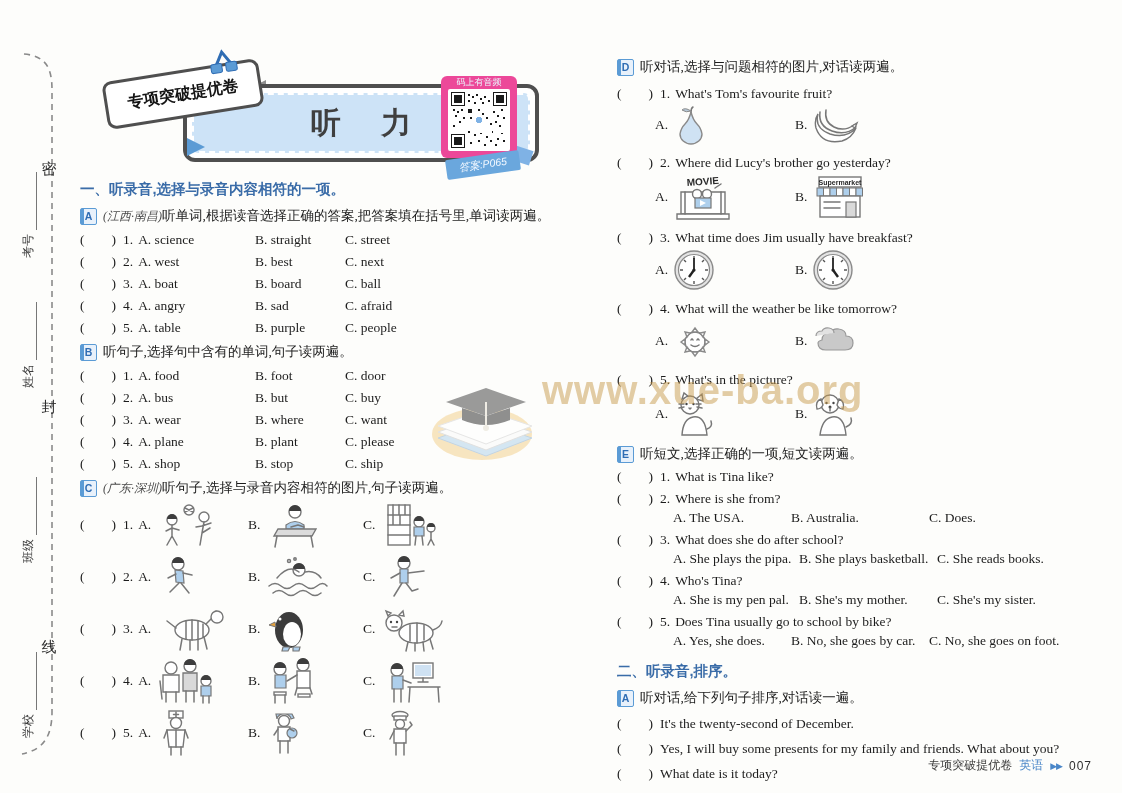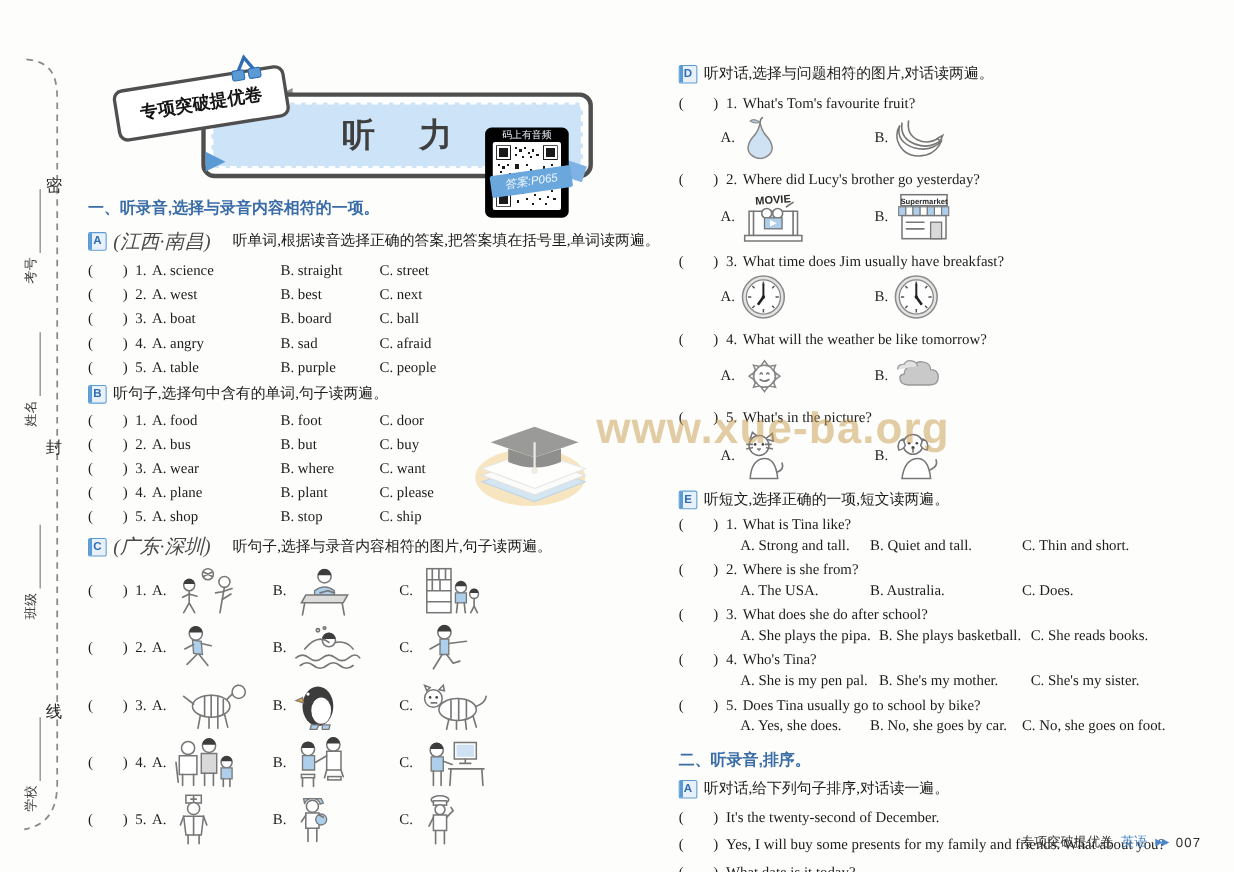--- a/index.html
+++ b/index.html
@@ -23,37 +23,37 @@
               border:3px solid #4f4f4f;border-radius:9px;transform:rotate(-9deg);z-index:5;
               display:flex;align-items:center;justify-content:center;
               font-family:"Liberation Sans","DejaVu Sans",sans-serif;font-weight:bold;font-size:16px;color:#141414;}
   .clip{position:absolute;left:206px;top:48px;transform:rotate(-9deg);z-index:6;}
   .tri{position:absolute;width:0;height:0;}
   .tri-gray-l{left:252px;top:80px;border-right:14px solid #8f8f8f;border-top:7px solid transparent;border-bottom:7px solid transparent;}
   .tri-gray-r{left:506px;top:88px;border-left:18px solid #8f8f8f;border-top:10px solid transparent;border-bottom:10px solid transparent;z-index:0;}
   .tri-blue{left:187px;top:138px;border-left:18px solid #5b9bd5;border-top:9px solid transparent;border-bottom:9px solid transparent;z-index:2;}
   .ribbon1{position:absolute;left:514px;top:118px;width:18px;height:30px;background:#5b9bd5;transform:rotate(-16deg);z-index:0;}
   .ribbon2{position:absolute;left:500px;top:146px;width:32px;height:15px;background:#7fb2e5;transform:rotate(18deg);z-index:4;}
-  .qr-block{position:absolute;left:441px;top:76px;width:76px;height:82px;background:#000000;border-radius:6px;
-            z-index:5;display:flex;flex-direction:column;align-items:center;margin-top:40px;}
+  .qr-block{position:absolute;left:441px;top:76px;width:76px;height:82px;background:#ec4899;border-radius:6px;
+            z-index:5;display:flex;flex-direction:column;align-items:center;}
   .qr-label{font-family:"Liberation Sans","DejaVu Sans",sans-serif;font-size:9px;color:#eaf3fc;line-height:13px;}
   .qr-box{width:62px;height:62px;background:#fff;border-radius:2px;display:flex;align-items:center;justify-content:center;}
   .answer-tag{position:absolute;left:446px;top:155px;width:74px;height:20px;background:#6aa7dd;border-radius:2px;
               transform:rotate(-8deg);z-index:6;display:flex;align-items:center;justify-content:center;
               font-style:italic;font-size:10.5px;color:#f2f8ff;font-family:"Liberation Sans",sans-serif;}
   
   .colL{position:absolute;left:80px;top:180px;width:460px;}
   .colR{position:absolute;left:617px;top:58px;width:478px;}
   .h-blue{color:#3a6ca8;font-weight:bold;font-size:14.5px;font-family:"Liberation Sans","DejaVu Sans",sans-serif;}
   .tagline{margin-top:8px;font-size:13.5px;display:flex;align-items:center;flex-wrap:nowrap;white-space:nowrap;}
   .tag{display:inline-flex;align-items:center;justify-content:center;flex:0 0 15px;width:15px;height:15px;
        border:1.4px solid #5b9bd5;background:linear-gradient(90deg,#5b9bd5 0 3px,#e8f1fb 3px);
        color:#2f6db4;font-weight:bold;font-size:10.5px;border-radius:2px;margin-right:6px;
        font-family:"Liberation Sans",sans-serif;}
-  .src{font-style:italic;color:#4a4a4a;font-size:18px;margin-right:20px;}
+  .src{font-style:italic;color:#4a4a4a;font-size:12px;margin-right:0;}
   .row{display:flex;align-items:center;margin-top:8px;font-size:13.5px;line-height:14px;}
   .c1{width:175px;display:flex;align-items:center;}
   .c2{width:90px;}
   .c3{flex:1;}
   .br{margin-right:7px;}
   .no{margin-right:5px;}
   .picrow{height:48px;margin-top:4px;}
   .picrow .c1{width:168px;}
   .picrow .c2{width:115px;display:flex;align-items:center;}
   .picrow .c3{display:flex;align-items:center;}
@@ -716,25 +716,20 @@
       <span class="tag">E</span>
       <span>听短文,选择正确的一项,短文读两遍。</span>
     </div>
 
     <div class="eitem">
       <div class="qline" style="margin-top:4px">
         <span class="br">(　　)</span>
         <span class="no">1.</span>
         <span>What is Tina like?</span>
       </div>
-      <div class="eopts">
-        <span class="ea">A. Strong and tall.</span>
-        <span class="eb">B. Quiet and tall.</span>
-        <span class="ec">C. Thin and short.</span>
-      </div>
     </div>
     <div class="eitem">
       <div class="qline" style="margin-top:4px">
         <span class="br">(　　)</span>
         <span class="no">2.</span>
         <span>Where is she from?</span>
       </div>
       <div class="eopts">
         <span class="ea">A. The USA.</span>
         <span class="eb">B. Australia.</span>

